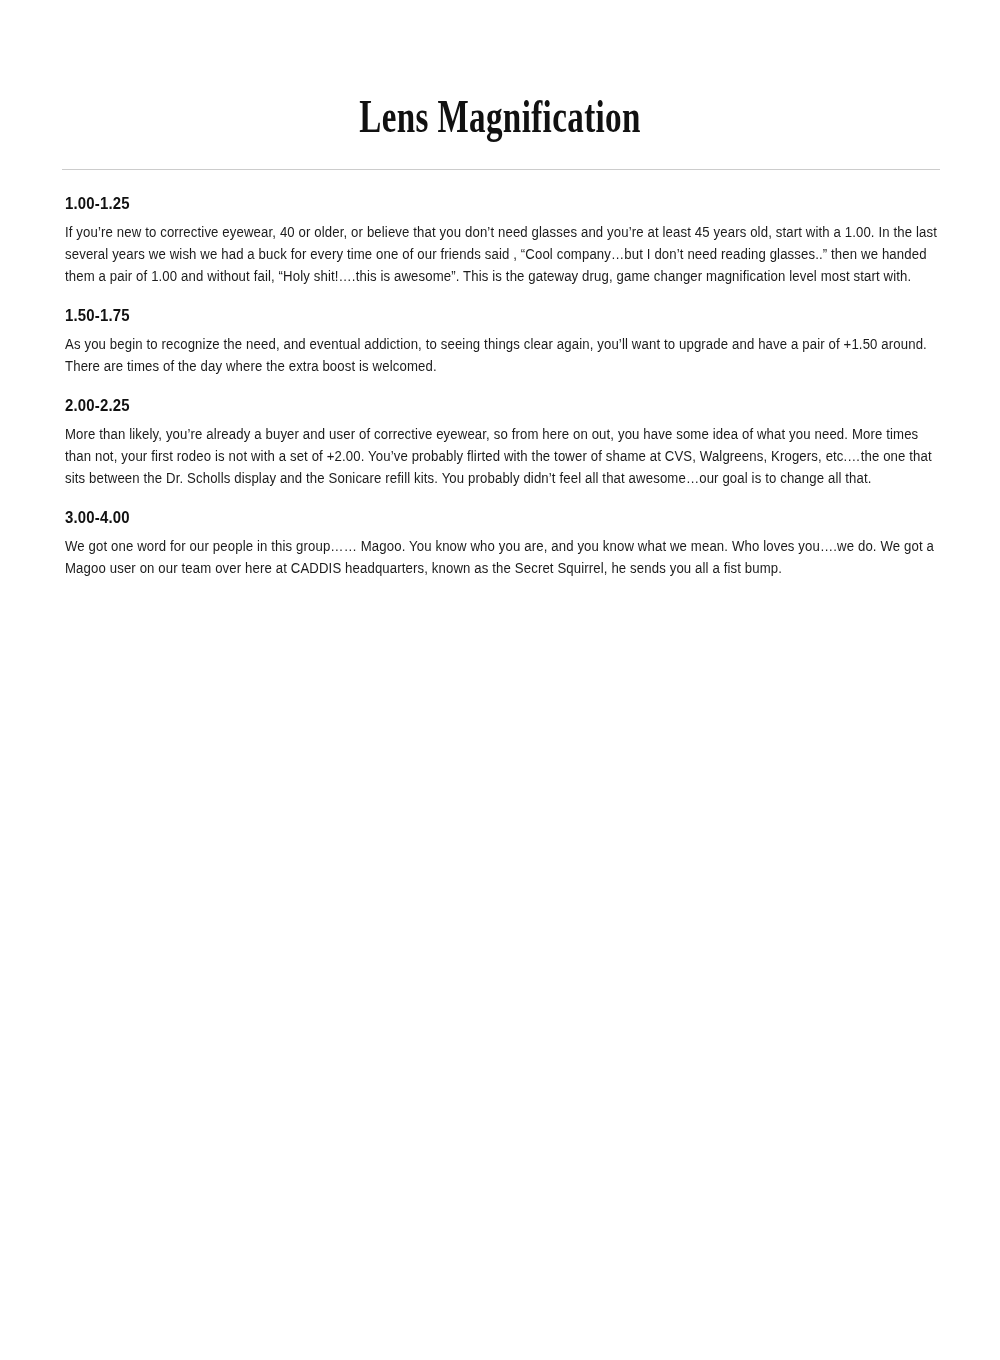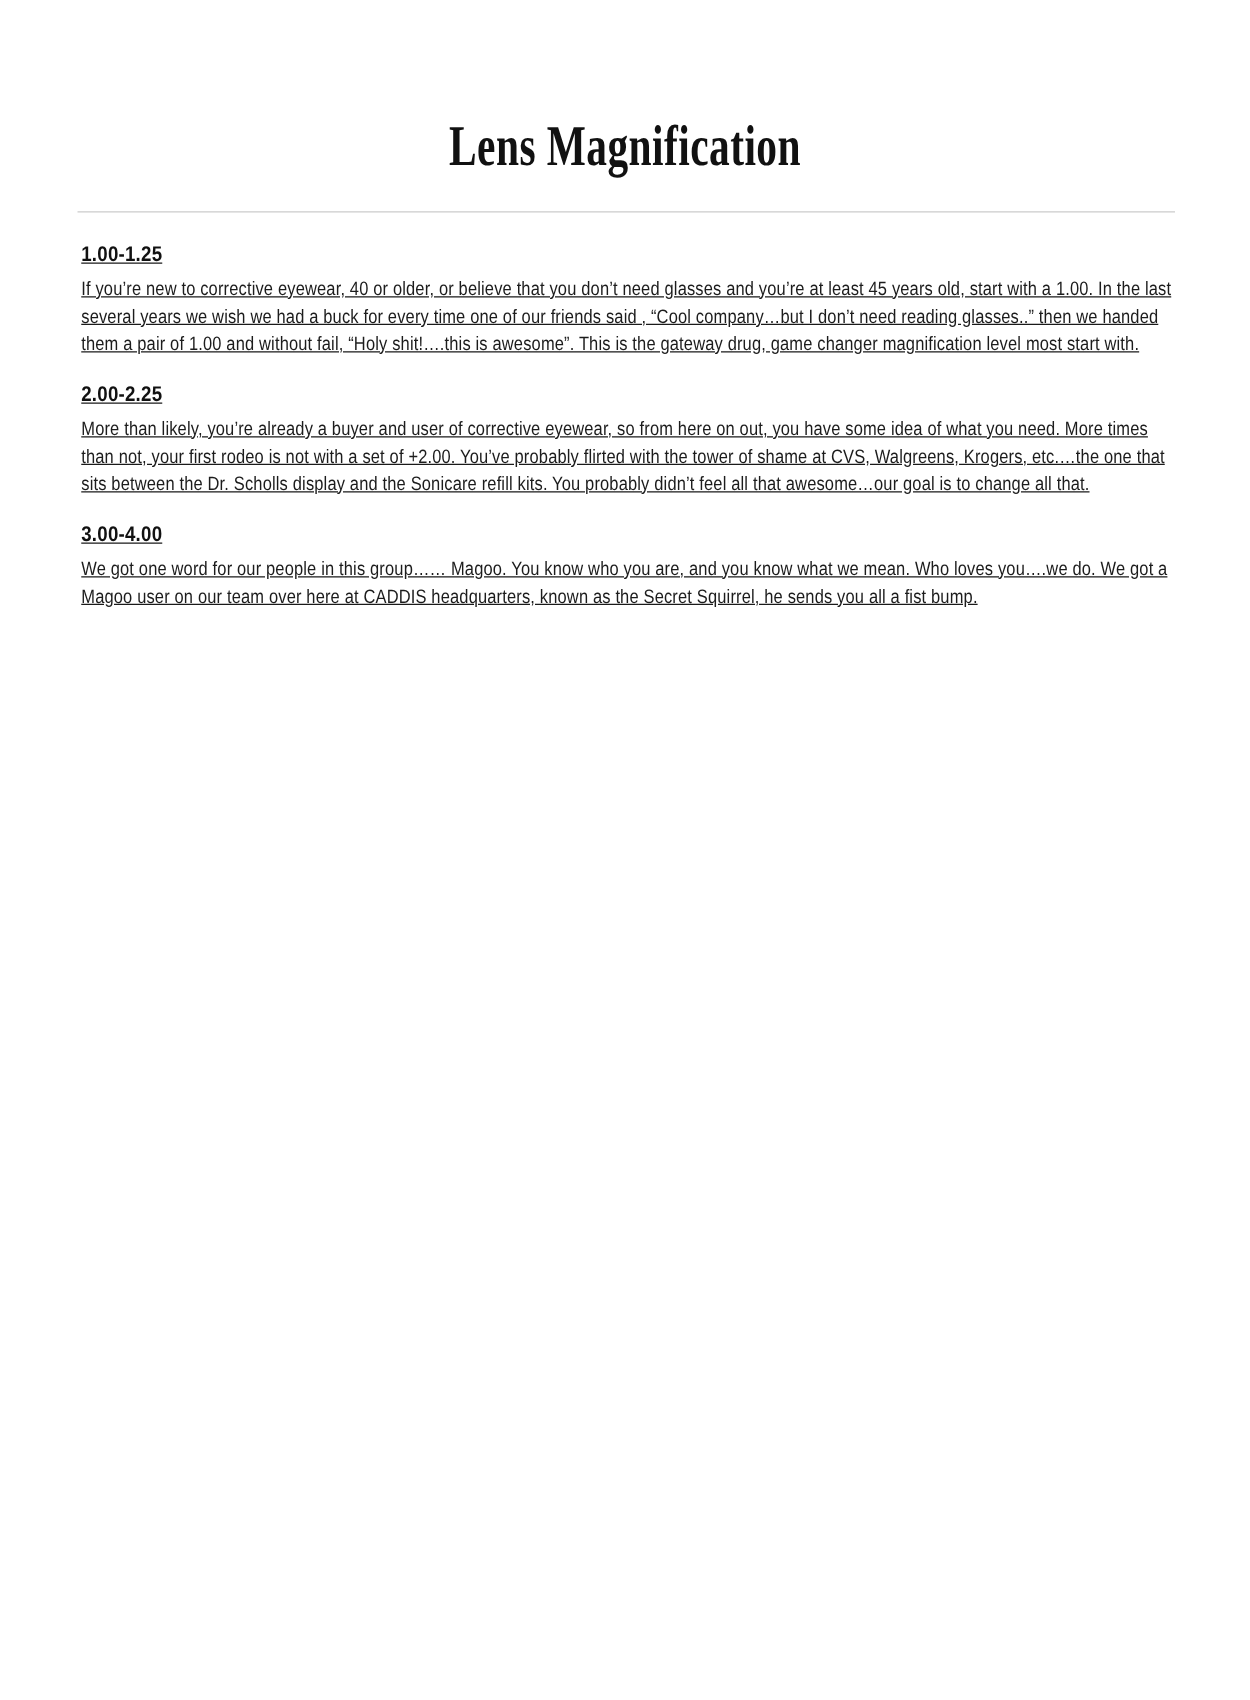--- a/index.html
+++ b/index.html
@@ -29,21 +29,20 @@
     letter-spacing: 0.5px;
   }
   .title-divider {
     border: none;
     border-top: 1px solid #cccccc;
     height: 0;
     margin: 26px 60px 0 62px;
   }
   .sections {
     margin: 0 0 0 65px;
-    text-decoration: underline;
   }
   .section h2 {
     font-size: 17px;
     font-weight: 700;
     line-height: 18px;
     margin: 20px 0 8px 0;
     color: #111111;
     transform: scaleX(0.88);
     transform-origin: 0 50%;
     white-space: nowrap;
@@ -72,20 +71,24 @@
 
   <hr class="title-divider">
 
   <div class="sections">
 
     <section class="section">
       <h2>1.00-1.25</h2>
       <p>If you’re new to corrective eyewear, 40 or older, or believe that you don’t need glasses and you’re at least 45 years old, start with a 1.00. In the last several years we wish we had a buck for every time one of our friends said , “Cool company…but I don’t need reading glasses..” then we handed them a pair of 1.00 and without fail, “Holy shit!….this is awesome”. This is the gateway drug, game changer magnification level most start with.</p>
     </section>
 
+    <section class="section">
+      <h2>1.50-1.75</h2>
+      <p>As you begin to recognize the need, and eventual addiction, to seeing things clear again, you’ll want to upgrade and have a pair of +1.50 around. There are times of the day where the extra boost is welcomed.</p>
+    </section>
 
     <section class="section">
       <h2>2.00-2.25</h2>
       <p>More than likely, you’re already a buyer and user of corrective eyewear, so from here on out, you have some idea of what you need. More times than not, your first rodeo is not with a set of +2.00. You’ve probably flirted with the tower of shame at CVS, Walgreens, Krogers, etc.…the one that sits between the Dr. Scholls display and the Sonicare refill kits. You probably didn’t feel all that awesome…our goal is to change all that.</p>
     </section>
 
 
     <section class="section">
       <h2>3.00-4.00</h2>
       <p>We got one word for our people in this group…… Magoo. You know who you are, and you know what we mean. Who loves you….we do. We got a Magoo user on our team over here at CADDIS headquarters, known as the Secret Squirrel, he sends you all a fist bump.</p>

